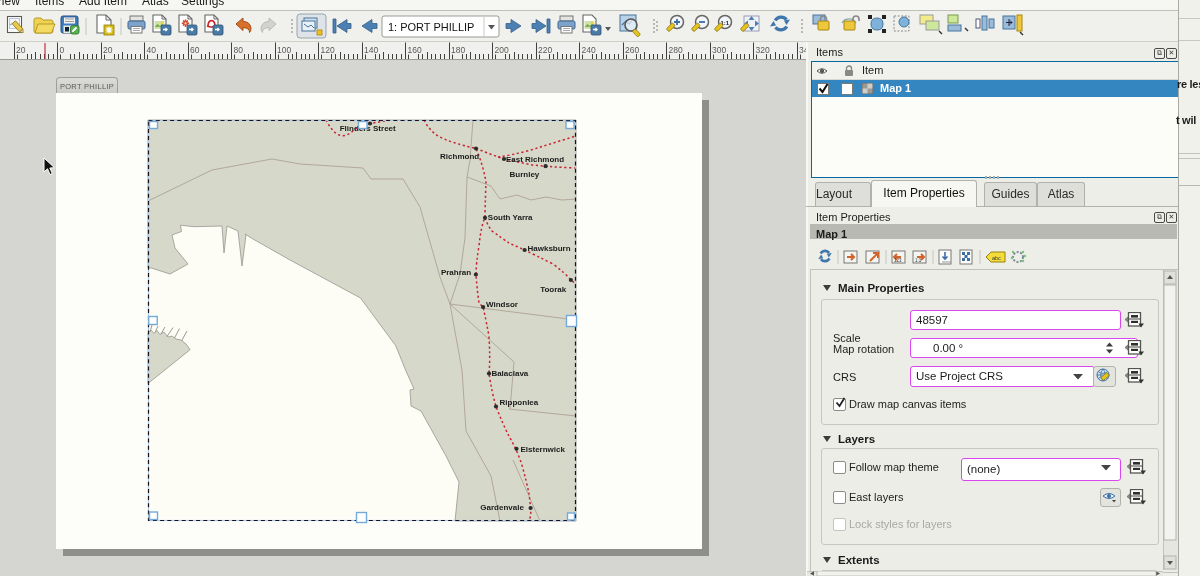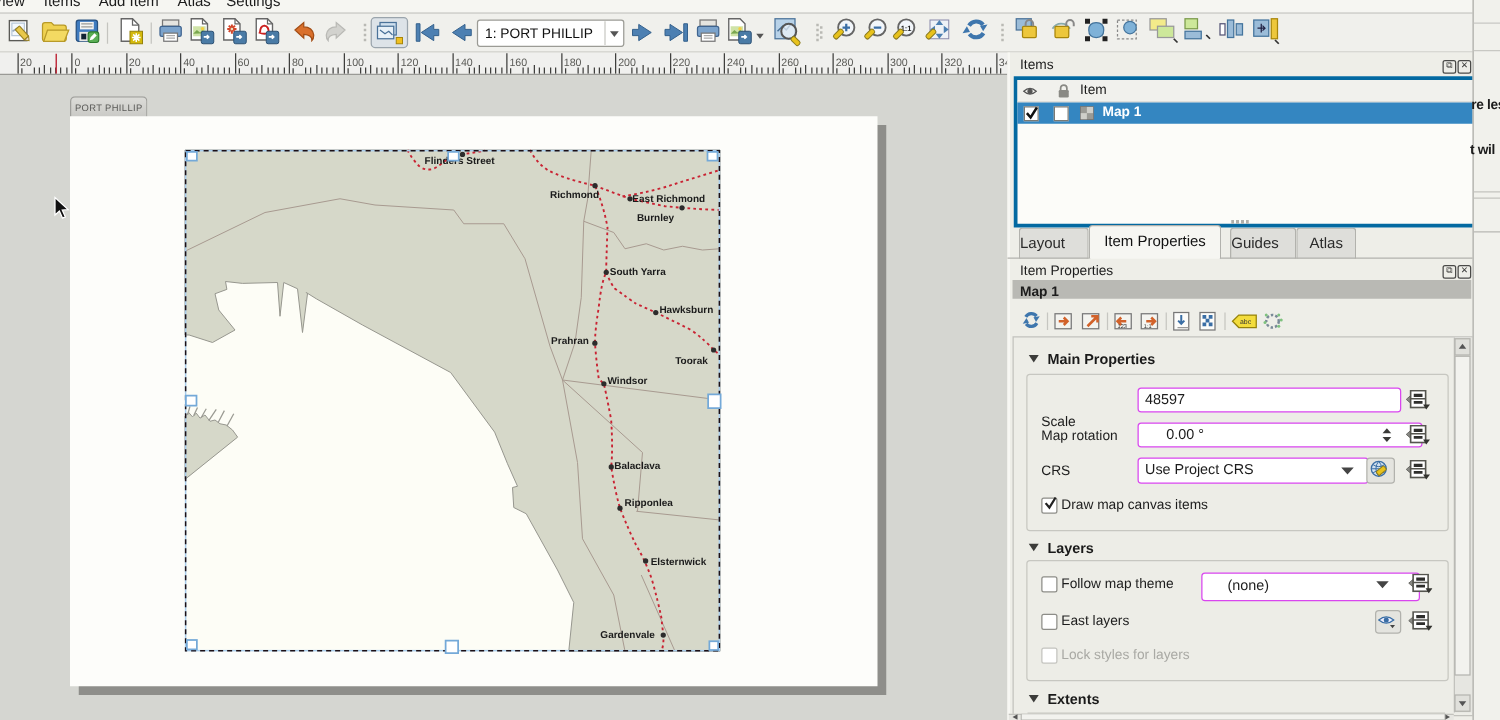--- a/index.html
+++ b/index.html
@@ -542,21 +542,21 @@
  <path d="M2 1 L2 15 L5.5 11.8 L8 17.5 L10.3 16.5 L7.8 11 L12.5 10.7 Z" fill="#111" stroke="#fff" stroke-width="1"></path>
 </svg>
 
 <div class="a" style="left:806px;top:42px;width:373px;height:534px;background:#eeeee8"></div>
 <div class="a" style="left:806px;top:42px;width:2px;height:534px;background:#f7f7f3"></div>
 
 <div class="a txt" style="left:816px;top:46px">Items</div>
 <div class="ibtn" style="left:1154px;top:48px">⧉</div>
 <div class="ibtn" style="left:1166px;top:48px">✕</div>
 
-<div class="a" style="left:811px;top:61px;width:366px;height:115px;background:#fcfcf9;border:3px solid #0369a1">
+<div class="a" style="left:811px;top:61px;width:366px;height:115px;background:#fcfcf9;border:1px solid #0369a1">
   <div class="a" style="left:0;top:0;width:366px;height:17px;background:#f1f1ed;border-bottom:1px solid #d8d8d3"></div>
   <svg class="a" style="left:4px;top:3px" width="50" height="12">
     <g fill="none" stroke="#555" stroke-width="1">
         <path d="M1 6 Q6 1.5 11 6 Q6 10.5 1 6 Z"></path>
         <circle cx="6" cy="6" r="1.6" fill="#555"></circle>
       </g>
     <g transform="translate(28,0)">
         <rect x="1" y="5" width="8" height="6" rx="1" fill="#8a8a85"></rect>
         <path d="M2.5 5 v-1.5 a2.5 2.5 0 0 1 5 0 V5" fill="none" stroke="#8a8a85" stroke-width="1.4"></path>
       </g>
@@ -574,21 +574,21 @@
         <rect x="5.5" y="5.5" width="5.5" height="5.5" fill="#9a9a95"></rect>
         <rect width="11" height="11" fill="none" stroke="#666"></rect>
       </svg>
     <div class="a txt bold" style="left:68px;top:2px;color:#fff">Map 1</div>
   </div>
 </div>
 <div class="a" style="left:985px;top:176px;width:14px;height:3px;background:repeating-linear-gradient(90deg,#b0b0ab 0 2px,transparent 2px 4px)"></div>
 
 <div class="a" style="left:815px;top:182px;width:54px;height:24px;background:#dededa;border:1px solid #b2b2ad;border-bottom:none;border-radius:3px 3px 0 0;font-size:12px;color:#2a2a2a;text-align:left;line-height:23px">Layout</div>
 <div class="a" style="left:871px;top:180px;width:104px;height:26px;background:#f6f6f2;border:1px solid #b2b2ad;border-bottom:none;border-radius:3px 3px 0 0;font-size:12px;color:#111;text-align:center;line-height:25px">Item Properties</div>
-<div class="a" style="left:984px;top:182px;width:51px;height:24px;background:#dededa;border:1px solid #b2b2ad;border-bottom:none;border-radius:3px 3px 0 0;font-size:12px;color:#2a2a2a;line-height:23px">Guides</div>
+<div class="a" style="left:984px;top:182px;width:51px;height:24px;background:#dededa;border:1px solid #b2b2ad;border-bottom:none;border-radius:3px 3px 0 0;font-size:12px;color:#2a2a2a;text-align:center;line-height:23px">Guides</div>
 <div class="a" style="left:1037px;top:182px;width:46px;height:24px;background:#dededa;border:1px solid #b2b2ad;border-bottom:none;border-radius:3px 3px 0 0;font-size:12px;color:#2a2a2a;text-align:center;line-height:23px">Atlas</div>
 
 <div class="a" style="left:806px;top:206px;width:65px;height:1px;background:#b2b2ad"></div>
 <div class="a" style="left:976px;top:206px;width:224px;height:1px;background:#b2b2ad"></div>
 
 <div class="a txt" style="left:816px;top:211px">Item Properties</div>
 <div class="ibtn" style="left:1154px;top:212px">⧉</div>
 <div class="ibtn" style="left:1166px;top:212px">✕</div>
 <div class="a" style="left:810px;top:224px;width:367px;height:15px;background:#b9b9b4"><span class="txt bold" style="margin-left:6px;line-height:15px">Map 1</span></div>
 
@@ -689,21 +689,21 @@
 <div class="cb" style="left:833px;top:398px"></div>
 <svg class="a" style="left:834px;top:396px" width="13" height="13">
     <path d="M2.5 6.5 l3 3.5 5-8" stroke="#222" stroke-width="1.8" fill="none"></path>
   </svg>
 <div class="a txt" style="left:849px;top:398px">Draw map canvas items</div>
 
 <div class="sect" style="left:823px;top:433px"><span class="tri"></span>Layers</div>
 <div class="gb" style="left:821px;top:448px;width:336px;height:95px"></div>
 <div class="cb" style="left:833px;top:461px"></div>
 <div class="a txt" style="left:849px;top:461px">Follow map theme</div>
-<div class="inp" style="left:961px;top:458px;width:153px;height:21px;line-height:21px;padding-left:20px">(none)</div>
+<div class="inp" style="left:961px;top:458px;width:153px;height:21px;line-height:21px;padding-left:5px">(none)</div>
 <svg class="a" style="left:1100px;top:464px" width="12" height="8">
     <path d="M1 1 l5 5.5 5-5.5 Z" fill="#444"></path>
   </svg>
 <div class="cb" style="left:833px;top:491px"></div>
 <div class="a txt" style="left:849px;top:491px">East layers</div>
 <div class="a" style="left:1100px;top:488px;width:19px;height:17px;background:#e4e4df;border:1px solid #b2b2ad;border-radius:3px"></div>
 <svg class="a" style="left:1102px;top:490px" width="15" height="13">
     <path d="M1 6 Q7 1 13 6 Q7 11 1 6 Z" fill="#eef" stroke="#3a6ea5"></path>
     <circle cx="7" cy="6" r="2" fill="#3a6ea5"></circle>
     <path d="M10 10 l4 0 -2 2.5 Z" fill="#444"></path>

